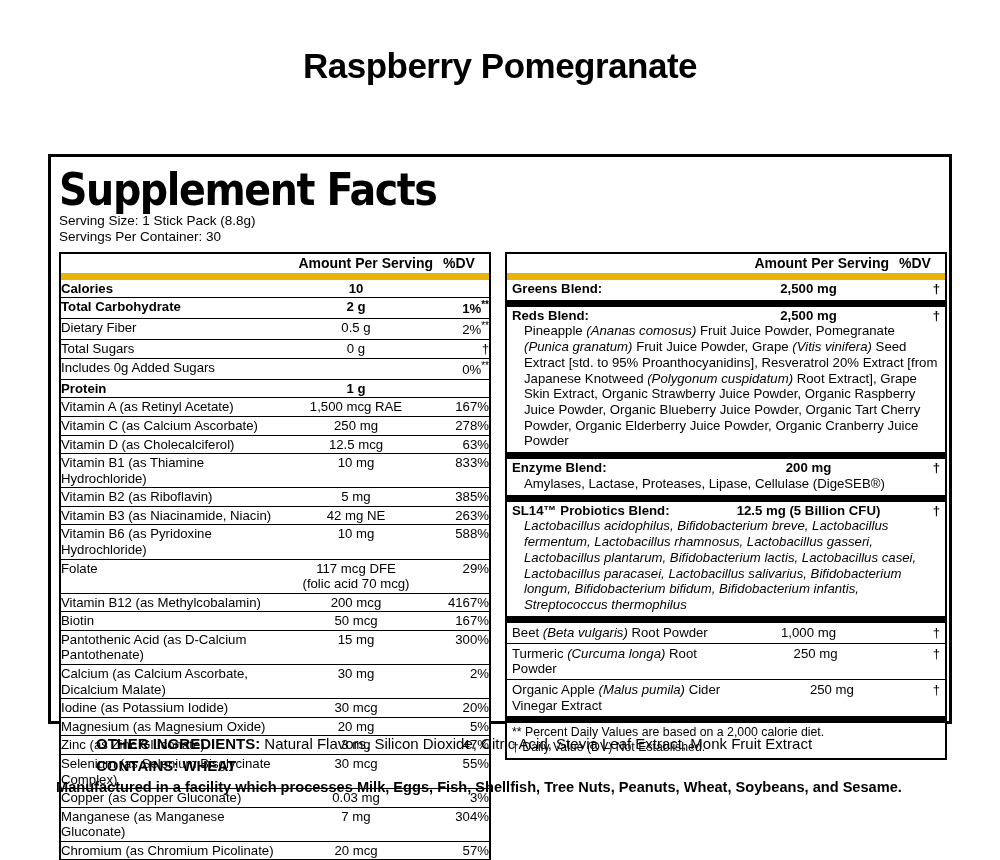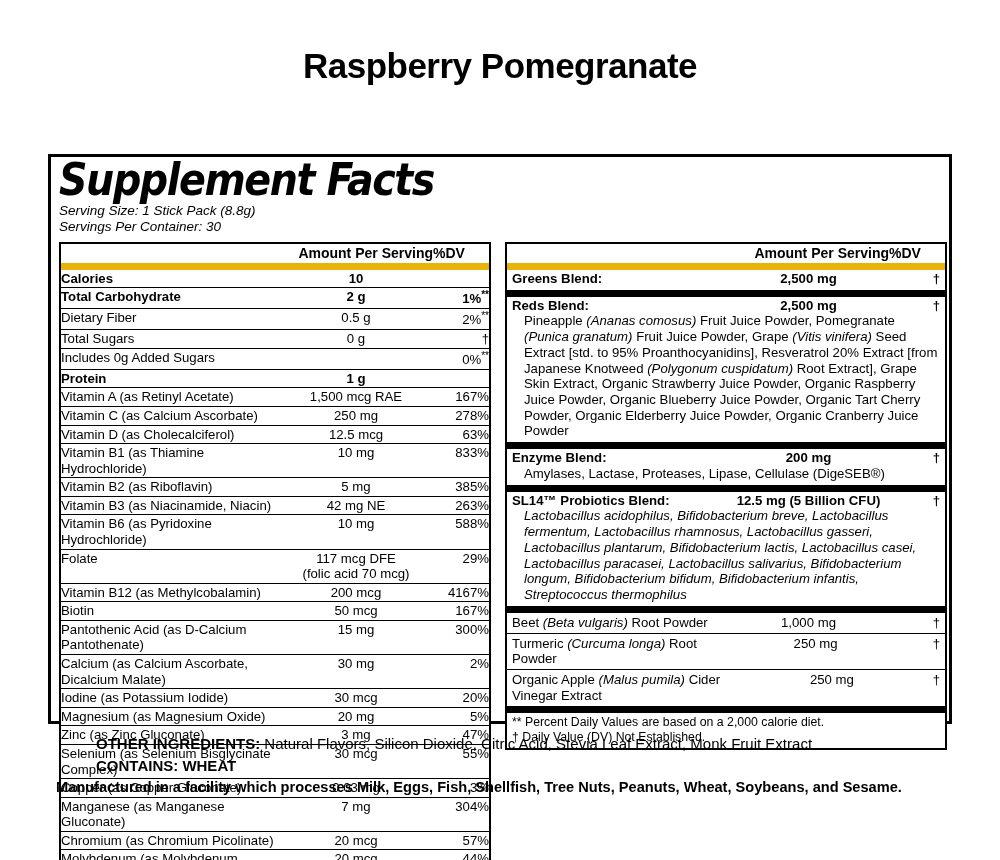--- a/index.html
+++ b/index.html
@@ -40,22 +40,21 @@
   }
 
   .panel-inner {
     position: relative;
     height: 100%;
     padding: 0;
   }
 
   
   .sf-header {
-    padding: 2px 8px 0 8px;
-    font-style: italic;
+    padding: 12px 8px 0 8px;
   }
   .sf-title {
     font-size: 44px;
     font-weight: bold;
     line-height: 0.95;
     letter-spacing: -1.4px;
     font-family: "DejaVu Sans", sans-serif;
     font-stretch: condensed;
     margin: 0 0 2px 0;
     white-space: nowrap;
@@ -87,21 +86,21 @@
   .amt-head {
     display: flex;
     justify-content: flex-end;
     align-items: baseline;
     font-size: 14px;
     font-weight: bold;
     padding: 1px 4px 2px 4px;
     border-bottom: 7px solid #eab308;
   }
   .amt-head .h-amt { text-align: right; }
-  .amt-head .h-dv  { width: 52px; text-align: left; }
+  .amt-head .h-dv  { width: 52px; text-align: center; }
 
   
   table.nutri {
     width: 100%;
     border-collapse: collapse;
     font-size: 13.2px;
   }
   table.nutri td {
     border-bottom: 1px solid #000;
     padding: 1px 0 1px 0;

